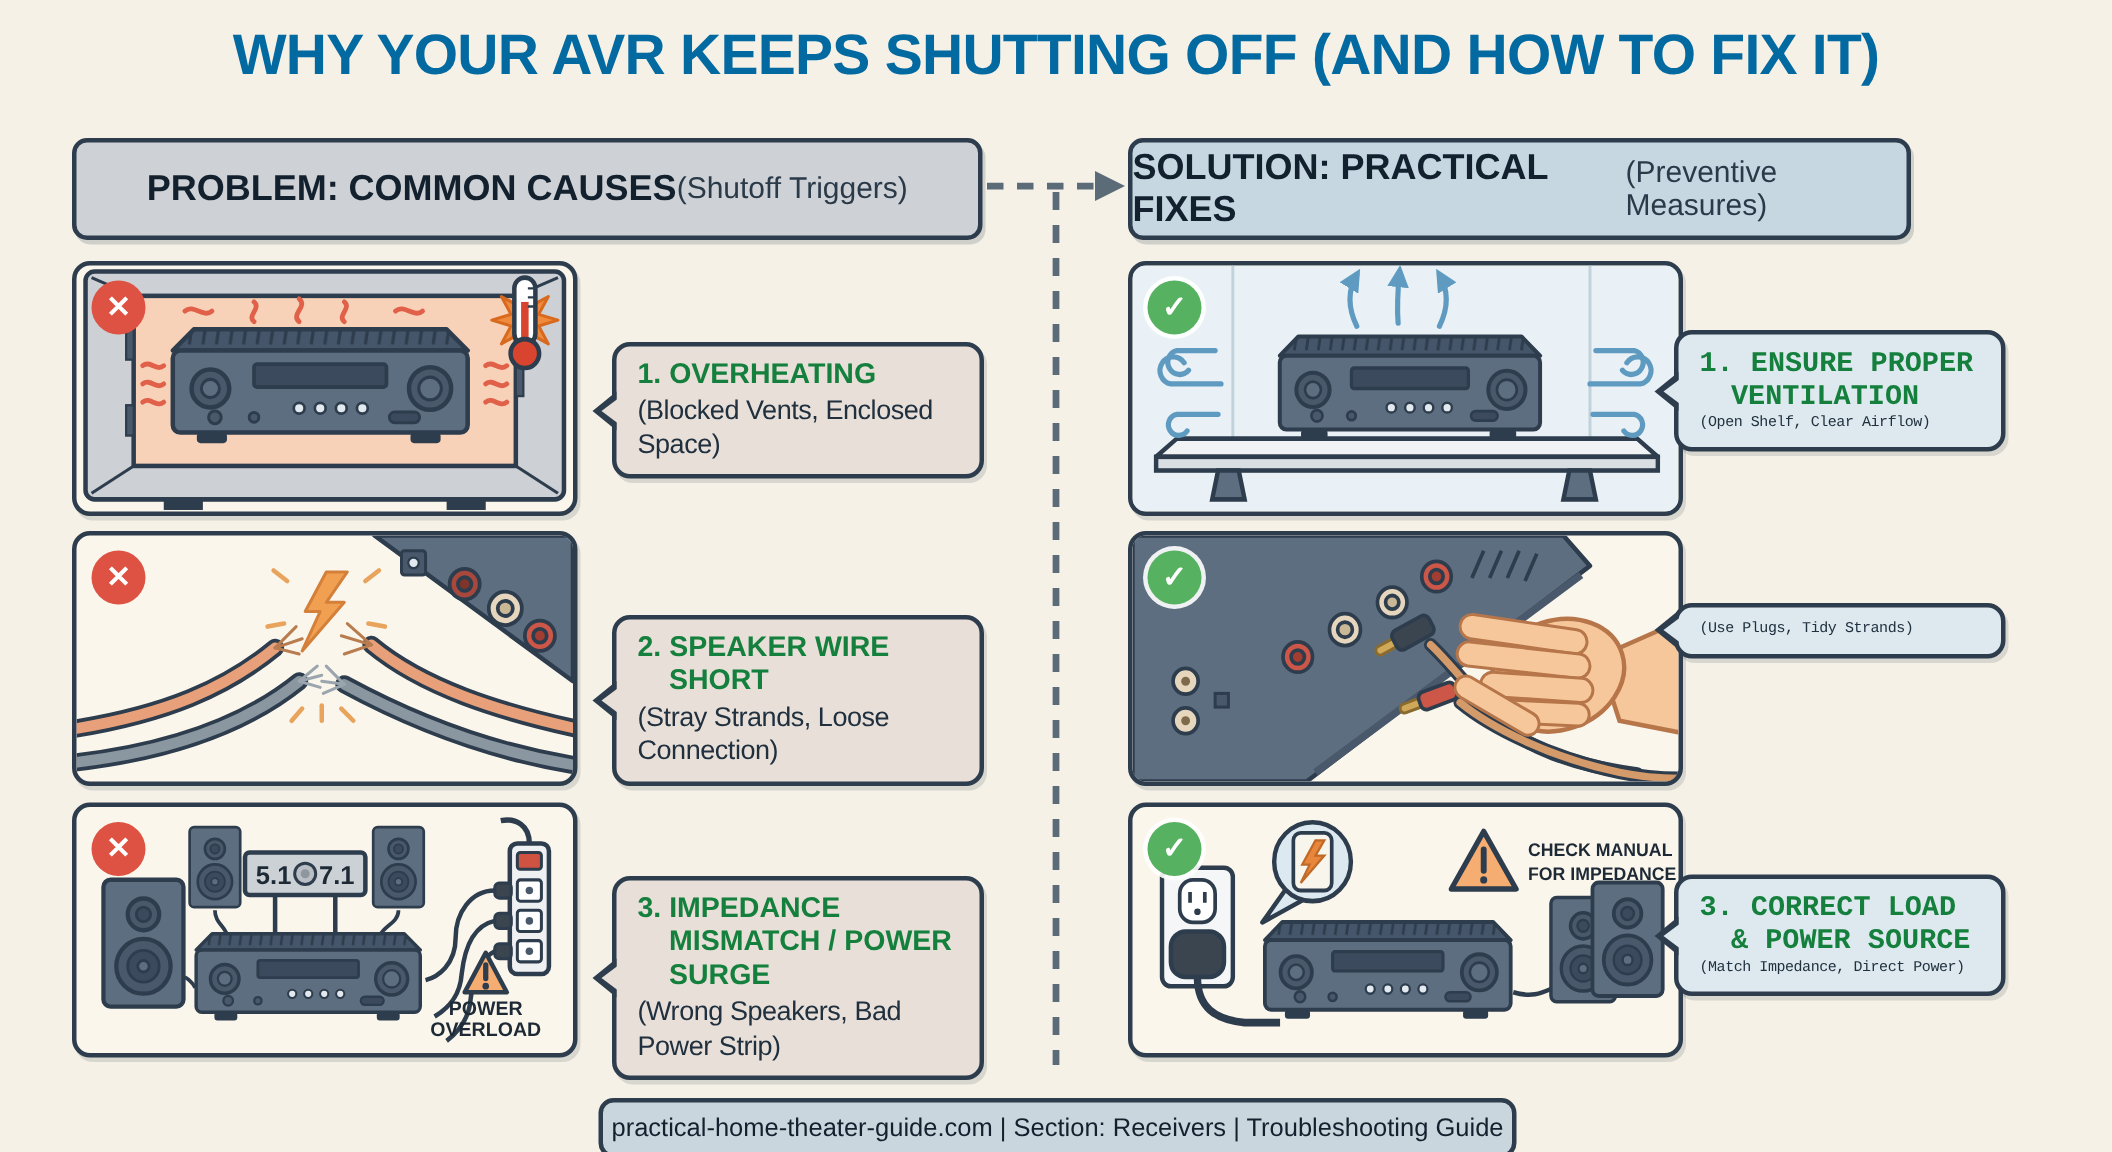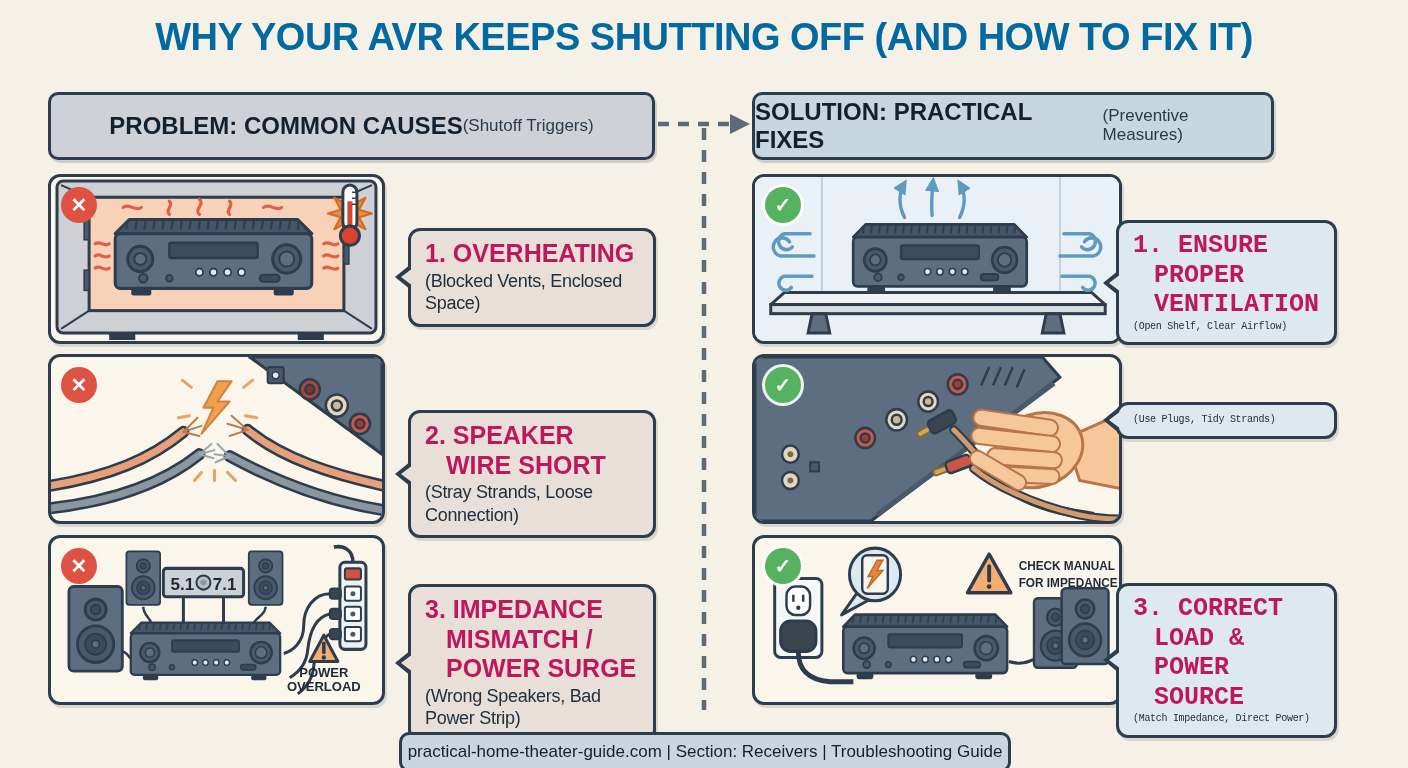--- a/index.html
+++ b/index.html
@@ -8,21 +8,21 @@
 
   .title { position:absolute; top:16px; left:0; width:100%; text-align:center;
            font-size:38px; font-weight:700; letter-spacing:-0.5px; color:#0369a1; margin:0; }
 
   .col-header { position:absolute; height:68px; border:3px solid #2e3d4d; border-radius:10px;
                 display:flex; flex-direction:row; align-items:center; justify-content:center;
                 box-shadow:2px 3px 0 rgba(45,62,80,0.18); box-sizing:border-box; }
   .problem-header { left:48px; top:92px; width:607px; background:#ced2d6; }
   .solution-header { left:752px; top:92px; width:522px; background:#c6d7e1; }
   .col-title { font-size:24px; font-weight:700; color:#13202e; line-height:1.15; }
-  .col-sub   { font-size:17px; color:#2b3a49; line-height:1.1; }
+  .col-sub   { font-size:20px; color:#2b3a49; line-height:1.1; }
 
   .card { position:absolute; width:337px; height:170px; background:#faf6ec;
           border:3px solid #2e3d4d; border-radius:12px; box-sizing:border-box;
           overflow:hidden; box-shadow:2px 3px 0 rgba(45,62,80,0.15); }
   .card.sol { width:370px; }
   .card .illus { position:absolute; left:0; top:0; width:100%; height:100%; display:block; }
   .left-col { left:48px; } .right-col { left:752px; }
   .r1 { top:174px; } .r2 { top:354px; } .r3 { top:535px; }
 
   .badge { position:absolute; top:10px; left:10px; width:36px; height:36px; border-radius:50%;
@@ -31,21 +31,21 @@
   .badge.x { background:#dd5242; }
   .badge.check { background:#56b161; box-shadow:0 0 0 3px rgba(255,255,255,0.9); }
 
   .bubble { position:absolute; border:3px solid #2e3d4d; border-radius:12px;
             padding:8px 12px 9px 14px; box-sizing:border-box;
             box-shadow:2px 3px 0 rgba(45,62,80,0.15); }
   .prob-bubble { left:408px; width:248px; background:#e7dfd8; }
   .sol-bubble  { left:1116px; width:221px; background:#dde9ee;font-family:Liberation Mono, monospace; }
   .pb1 { top:228px; } .pb2 { top:410px; } .pb3 { top:584px; }
   .sb1 { top:220px; } .sb2 { top:402px; } .sb3 { top:583px; }
-  .bubble-title  { font-size:25px; font-weight:700; color:#be185d; line-height:1.18;
+  .bubble-title  { font-size:19px; font-weight:700; color:#15803d; line-height:1.18;
                    padding-left:21px; text-indent:-21px; }
   .bubble-detail { font-size:18px; letter-spacing:-0.3px; color:#20303f; line-height:1.25; margin-top:1px; }
   .sol-bubble .bubble-detail { font-size:10px; }
 
   .tail-b { position:absolute; left:-16px; top:50%; margin-top:-13px; width:0; height:0;
             border-top:13px solid transparent; border-bottom:13px solid transparent;
             border-right:16px solid #2e3d4d; }
   .tail-f { position:absolute; left:-10px; top:50%; margin-top:-9px; width:0; height:0;
             border-top:9px solid transparent; border-bottom:9px solid transparent; }
   .prob-bubble .tail-f { border-right:12px solid #e7dfd8; }

